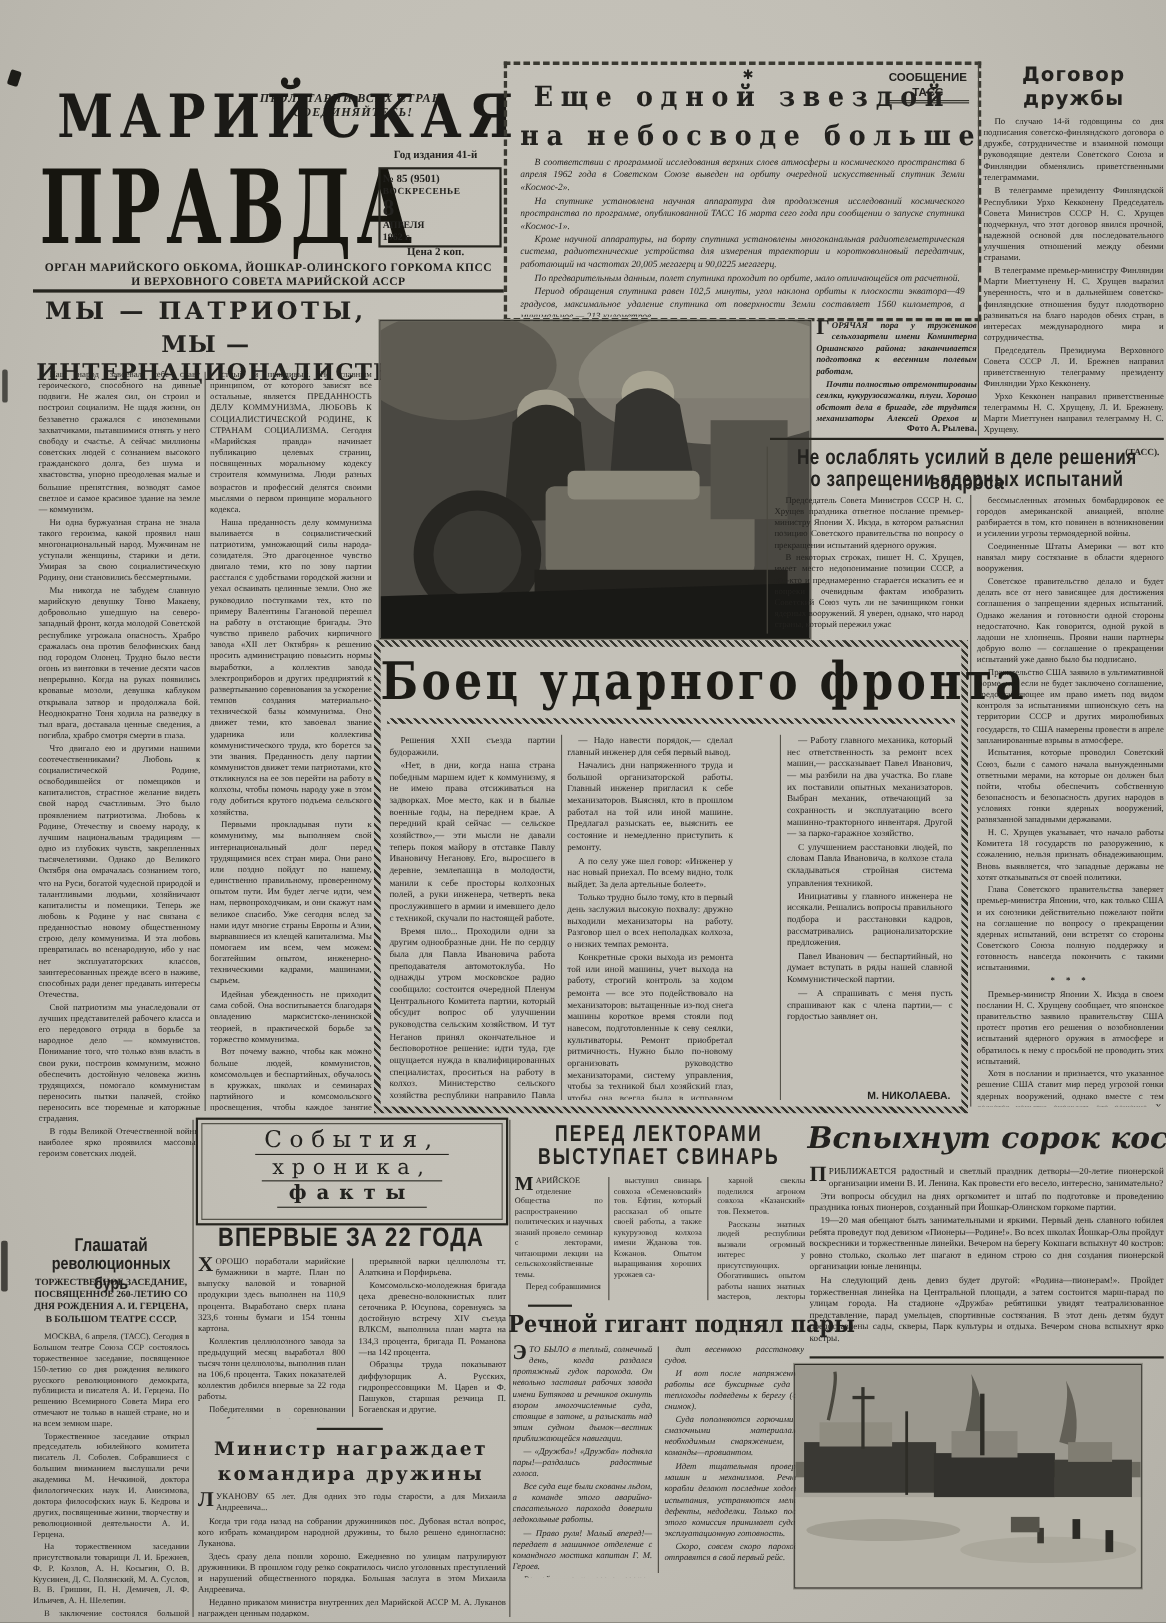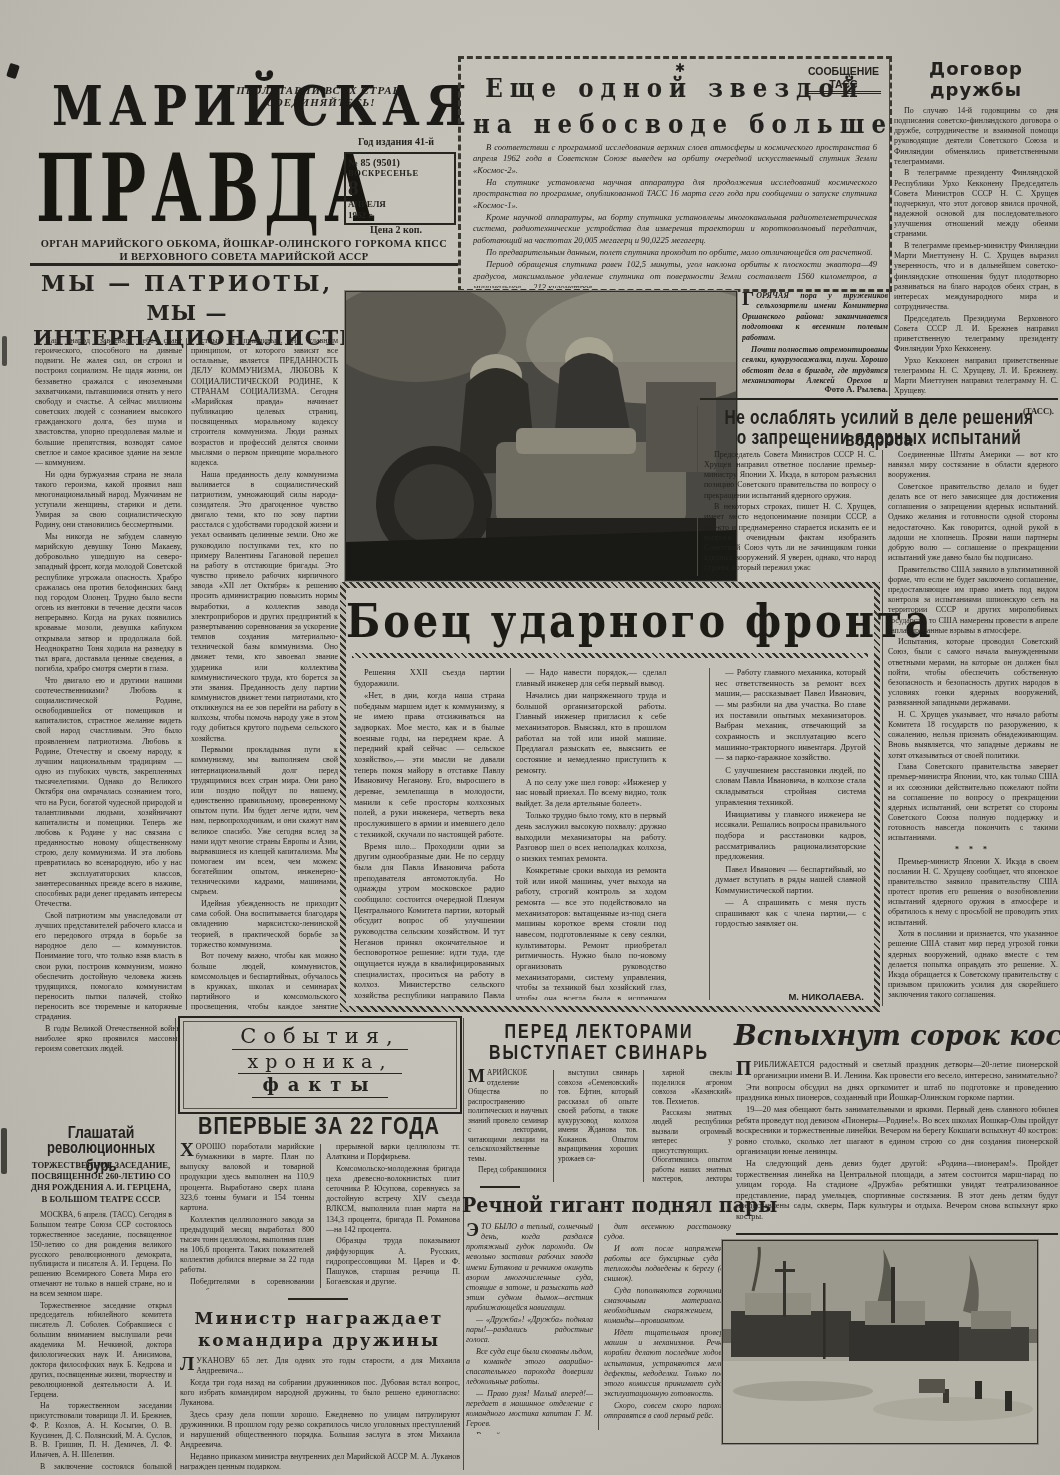--- a/index.html
+++ b/index.html
@@ -170,25 +170,26 @@
       </div>
   </section>
   <div class="abs credit" style="left:742px;top:384px;width:146px;">Фото А. Рылева.</div>
   <div class="abs rule-h" style="left:700px;top:398px;width:358px;height:2px;"></div>
 
   <section>
     <div class="abs h-sans" style="left:700px;top:406px;width:358px;font-size:15.5px;transform:scaleY(1.25);transform-origin:center top;letter-spacing:.5px;">Не ослаблять усилий в деле решения вопроса</div>
     <div class="abs h-sans" style="left:700px;top:426px;width:358px;font-size:15.5px;transform:scaleY(1.25);transform-origin:center top;letter-spacing:.5px;">о запрещении ядерных испытаний</div>
     <div class="abs rule-v" style="left:697px;top:406px;height:170px;"></div>
     <div class="abs col" style="left:704px;top:450px;width:172px;height:126px;">
-        <p>Председатель Совета Министров СССР Н. С. Хрущев направил ответное послание премьер-министру Японии Х. Икэда, в котором разъяснил позицию Советского правительства по вопросу о прекращении испытаний ядерного оружия.</p>
+        <p>Председатель Совета Министров СССР Н. С. Хрущев праздника ответное послание премьер-министру Японии Х. Икэда, в котором разъяснил позицию Советского правительства по вопросу о прекращении испытаний ядерного оружия.</p>
         <p>В некоторых строках, пишет Н. С. Хрущев, имеет место недопонимание позиции СССР, а кое-кто и преднамеренно старается исказить ее и вопреки очевидным фактам изобразить Советский Союз чуть ли не зачинщиком гонки ядерных вооружений. Я уверен, однако, что народ страны, который пережил ужас</p>
       </div>
     <div class="abs rule-v" style="left:882px;top:450px;height:556px;"></div>
     <div class="abs col" style="left:888px;top:450px;width:170px;height:556px;">
+        <p>бессмысленных атомных бомбардировок ее городов американской авиацией, вполне разбирается в том, кто повинен в возникновении и усилении угрозы термоядерной войны.</p>
         <p>Соединенные Штаты Америки — вот кто навязал миру состязание в области ядерного вооружения.</p>
         <p>Советское правительство делало и будет делать все от него зависящее для достижения соглашения о запрещении ядерных испытаний. Однако желания и готовности одной стороны недостаточно. Как говорится, одной рукой в ладоши не хлопнешь. Прояви наши партнеры добрую волю — соглашение о прекращении испытаний уже давно было бы подписано.</p>
         <p>Правительство США заявило в ультимативной форме, что если не будет заключено соглашение, предоставляющее им право иметь под видом контроля за испытаниями шпионскую сеть на территории СССР и других миролюбивых государств, то США намерены провести в апреле запланированные взрывы в атмосфере.</p>
         <p>Испытания, которые проводил Советский Союз, были с самого начала вынужденными ответными мерами, на которые он должен был пойти, чтобы обеспечить собственную безопасность и безопасность других народов в условиях гонки ядерных вооружений, развязанной западными державами.</p>
         <p>Н. С. Хрущев указывает, что начало работы Комитета 18 государств по разоружению, к сожалению, нельзя признать обнадеживающим. Вновь выявляется, что западные державы не хотят отказываться от своей политики.</p>
         <p>Глава Советского правительства заверяет премьер-министра Японии, что, как только США и их союзники действительно пожелают пойти на соглашение по вопросу о прекращении ядерных испытаний, они встретят со стороны Советского Союза полную поддержку и готовность навсегда покончить с такими испытаниями.</p>
         <p class="stars">* * *</p>
         <p>Премьер-министр Японии Х. Икэда в своем послании Н. С. Хрущеву сообщает, что японское правительство заявило правительству США протест против его решения о возобновлении испытаний ядерного оружия в атмосфере и обратилось к нему с просьбой не проводить этих испытаний.</p>
         <p>Хотя в послании и признается, что указанное решение США ставит мир перед угрозой гонки ядерных вооружений, однако вместе с тем делается попытка оправдать это решение. Х. Икэда обращается к Советскому правительству с призывом приложить усилия для скорейшего заключения такого соглашения.</p>
       </div>

